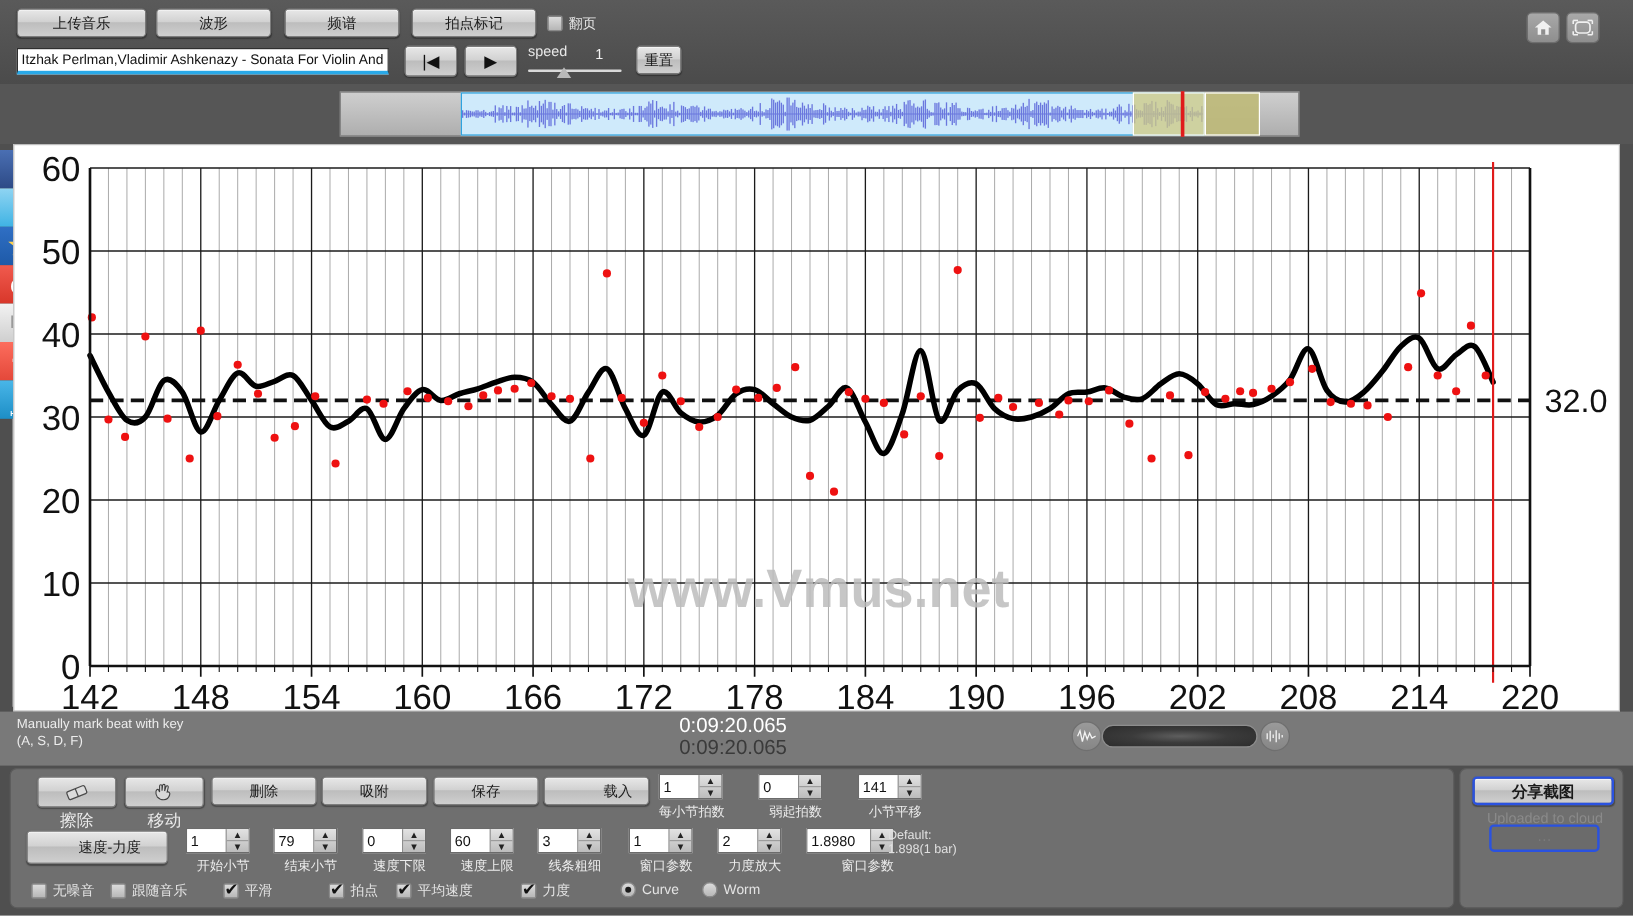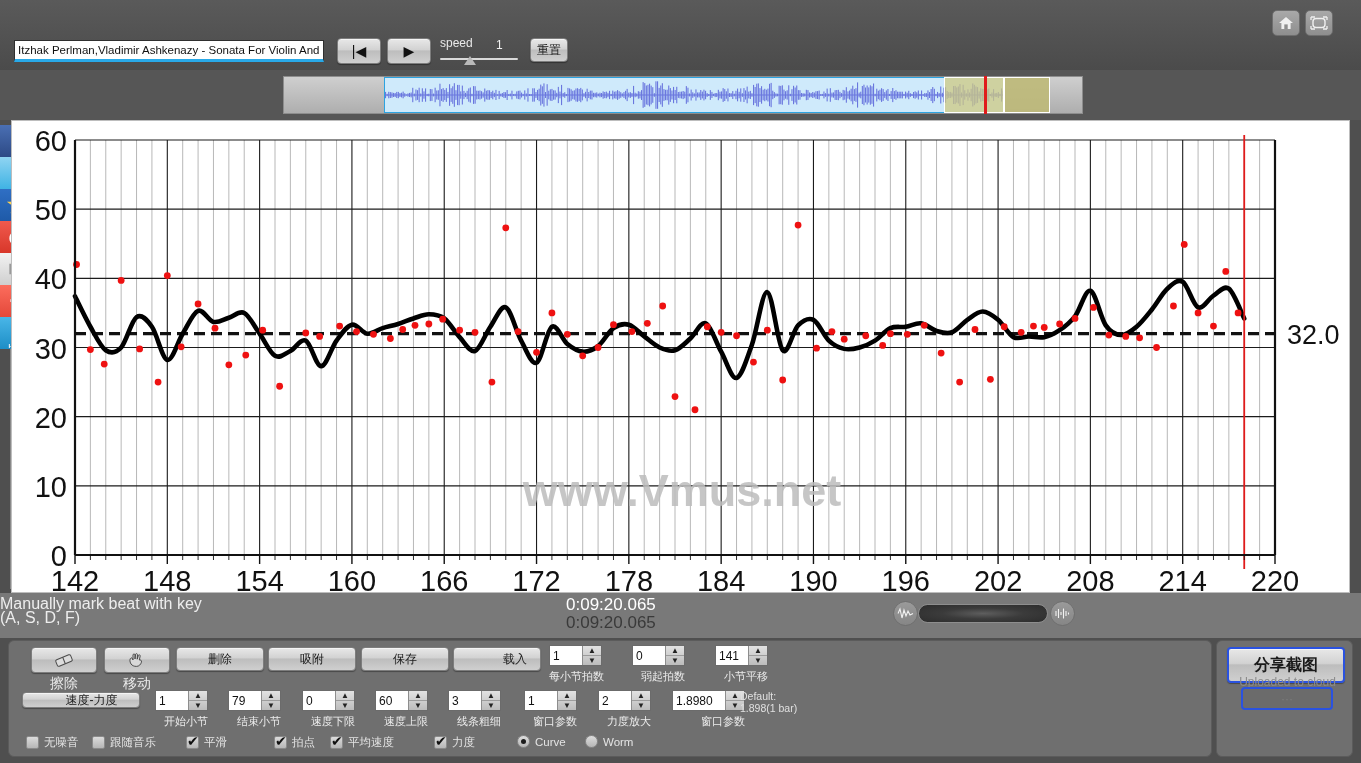--- a/index.html
+++ b/index.html
@@ -125,21 +125,21 @@
     background:#ffffff; border:1px solid #bdbdbd;
   }
   #plot-svg { display:block; }
 
   
   #infostrip {
     position:absolute; left:0; top:593px; width:1361px; height:45px;
     background:#797979;
   }
   #hint {
-    position:absolute; left:0; top:4px; font-size:16px; color:#ededed;
+    position:absolute; left:14px; top:4px; font-size:11px; color:#ededed;
     line-height:14px; white-space:pre-line;
   }
   #time-1 { position:absolute; left:566px; top:2px; font-size:17px; color:#ffffff; }
   #time-2 { position:absolute; left:566px; top:20px; font-size:17px; color:#3a3a3a; }
 
   .vol-ico {
     position:absolute; top:8px; width:25px; height:25px; border-radius:50%;
     background:linear-gradient(to bottom,#9a9a9a,#868686);
     border:1px solid #6f6f6f;
     display:flex;align-items:center;justify-content:center;cursor:pointer;
@@ -157,23 +157,23 @@
   #ctrlpanel {
     position:absolute; left:8px; top:640px; width:1204px; height:117px;
     background:#6f6f6f; border-radius:6px;
     border:1px solid #5b5b5b;
   }
   #rightpanel {
     position:absolute; left:1216px; top:640px; width:137px; height:117px;
     background:#6f6f6f; border-radius:6px; border:1px solid #5b5b5b;
   }
   #btn-share {
-    position:absolute; left:10px; top:6px; width:118px; height:36px;
+    position:absolute; left:10px; top:6px; width:118px; height:24px;
     border:2px solid #2a52e0; border-radius:4px;
-    font-weight:bold; font-size:16px;
+    font-weight:bold; font-size:13px;
   }
   #uploaded-txt {
     position:absolute; left:4px; top:34px; width:133px; text-align:center;
     font-size:12px; color:#8a8a8a;
   }
   #btn-ghost {
     position:absolute; left:24px; top:46px; width:92px; height:23px;
     border:2px solid #2a52e0; border-radius:4px;
     background:#6b6b6b; color:#7d7d7d; font-size:12px;
     display:flex;align-items:center;justify-content:center;cursor:pointer;
@@ -189,21 +189,21 @@
   }
   #tool-erase { left:22px; }  #cap-erase { left:22px; }
   #tool-move  { left:95px; }  #cap-move  { left:95px; }
 
   .act { position:absolute; top:6px; height:24px; width:88px; }
   #act-del  { left:167px; }
   #act-snap { left:259px; }
   #act-save { left:352px; }
   #act-load { left:444px;padding-left:36px; }
 
-  #btn-spdyn { position:absolute; left:22px; top:692px; width:118px; height:16px;padding-left:21px; }
+  #btn-spdyn { position:absolute; left:22px; top:692px; width:118px; height:28px;padding-left:21px; }
 
   
   .spin { position:absolute; }
   .spin-box {
     display:flex; align-items:stretch; height:21px;
     border:1px solid #6b6b6b; background:#fff;
   }
   .spin-val {
     width:32px; font-size:12px; color:#111; padding:0 3px;
     display:flex; align-items:center; background:#fff; overflow:hidden;
@@ -261,20 +261,31 @@
   .soc-sub { position:absolute; bottom:0px; left:0; width:100%; text-align:center; font-size:6px; }
   #social-stub {
     position:absolute; left:10px; top:349px; width:12px; height:240px;
     background:linear-gradient(to right,#8a8a8a,#6a6a6a);
   }
 </style>
 </head>
 <body>
 
 <div id="topbar">
+  <div class="row1">
+    <div class="btn tb-btn" id="btn-upload">上传音乐</div>
+    <div class="btn tb-btn" id="btn-wave">波形</div>
+    <div class="btn tb-btn" id="btn-spec">频谱</div>
+    <div class="btn tb-btn" id="btn-beat">拍点标记</div>
+
+    <div class="chk-wrap" id="chk-flip">
+      <span class="chkbox"></span>
+      <span class="chk-lbl">翻页</span>
+    </div>
+  </div>
 
   <div id="song-field">Itzhak Perlman,Vladimir Ashkenazy - Sonata For Violin And P</div>
 
   <div class="btn" id="btn-prev">
     <span class="glyph">|◀</span>
   </div>
   <div class="btn" id="btn-play">
     <span class="glyph">▶</span>
   </div>
 

